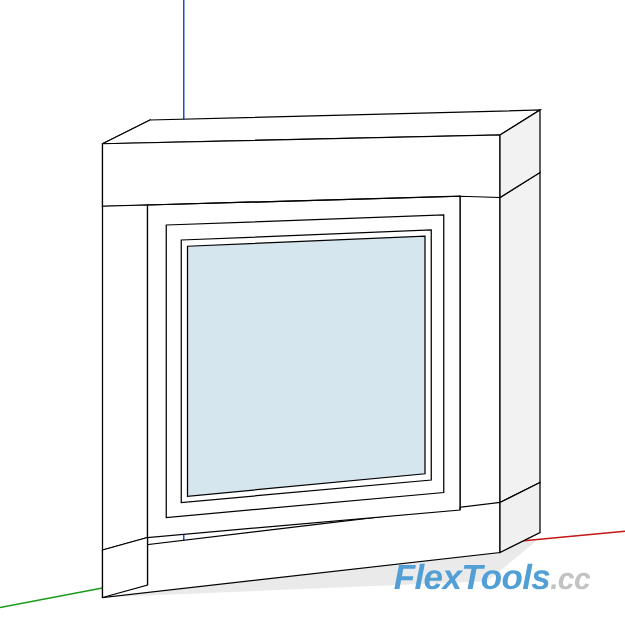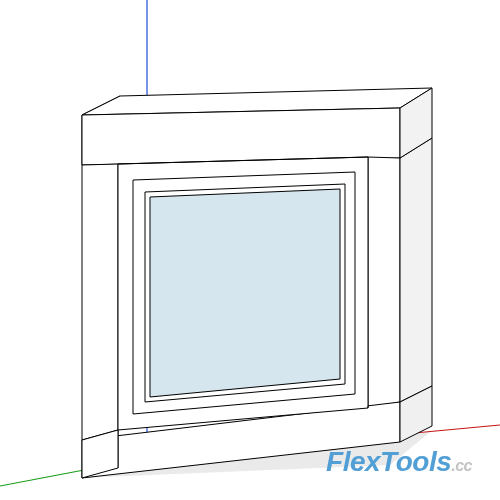--- a/index.html
+++ b/index.html
@@ -20,21 +20,21 @@
   .watermark {
     position: absolute;
     right: 28px;
     bottom: 22px;
     font-size: 28px;
     font-weight: bold;
     letter-spacing: -0.5px;
     pointer-events: none;
   }
   .wm-main { color: #529fd6; font-style: italic; }
-  .wm-ext  { color: #c3c3c3; font-style: italic; font-size: 16px; }
+  .wm-ext  { color: #c3c3c3; font-style: italic; font-size: 24px; }
 </style>
 </head>
 <body>
 
 <svg class="canvas" viewBox="0 0 500 500">
 
   <polygon points="80,478 140,450 430,432 390,465" fill="#eaeaea"></polygon>
 
   <line x1="147" y1="0" x2="147" y2="458" stroke="#1d4cd6" stroke-width="1.2"></line>
   <line x1="147" y1="458" x2="0" y2="486" stroke="#189c18" stroke-width="1.2"></line>

